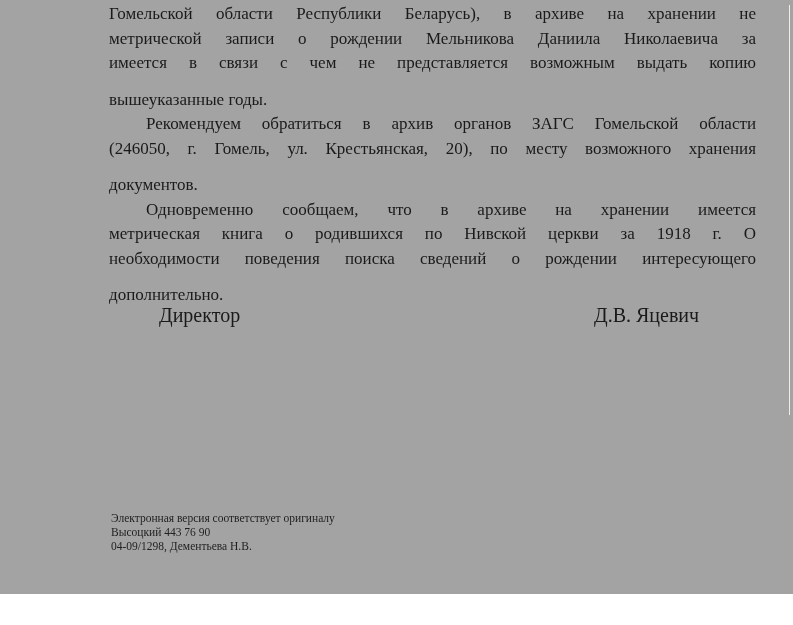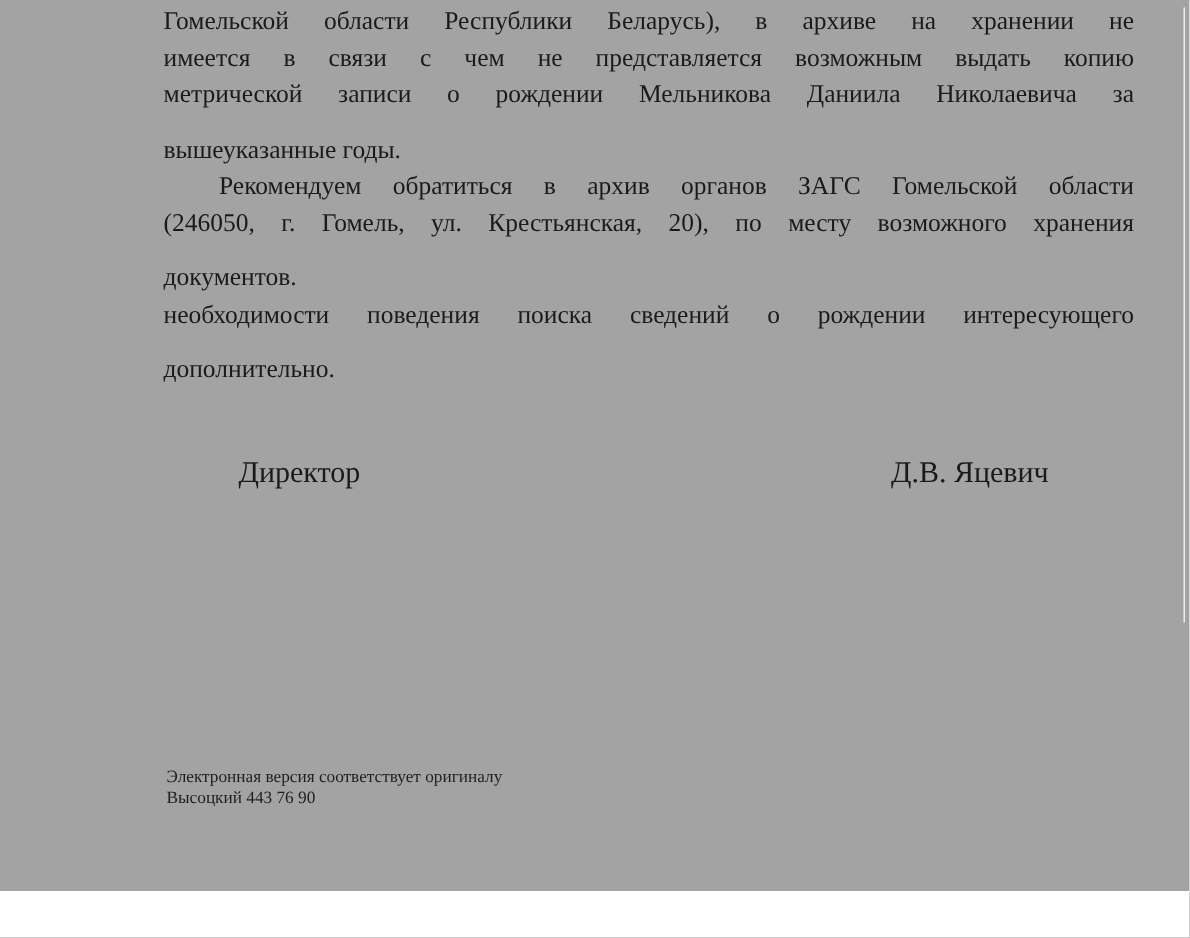--- a/index.html
+++ b/index.html
@@ -69,43 +69,46 @@
 </style>
 </head>
 <body>
 
 <div class="page">
 
   <div class="body-text">
 
     <div>
       <div class="line">Гомельской области Республики Беларусь), в архиве на хранении не</div>
+      <div class="line">метрической записи о рождении Мельникова Даниила Николаевича за</div>
       <div class="line">имеется в связи с чем не представляется возможным выдать копию</div>
-      <div class="line">метрической записи о рождении Мельникова Даниила Николаевича за</div>
       <div class="line last">вышеуказанные годы.</div>
     </div>
 
     <div>
       <div class="line indent">Рекомендуем обратиться в архив органов ЗАГС Гомельской области</div>
       <div class="line">(246050, г. Гомель, ул. Крестьянская, 20), по месту возможного хранения</div>
       <div class="line last">документов.</div>
     </div>
 
     <div>
+      <div class="line indent">Одновременно сообщаем, что в архиве на хранении имеется</div>
+      <div class="line">метрическая книга о родившихся по Нивской церкви за 1918 г. О</div>
       <div class="line">необходимости поведения поиска сведений о рождении интересующего</div>
       <div class="line last">дополнительно.</div>
     </div>
 
   </div>
 
   <div class="signature">
     <span class="sig-role">Директор</span>
     <span class="sig-name">Д.В. Яцевич</span>
   </div>
 
   <div class="footer">
     <div>Электронная версия соответствует оригиналу</div>
     <div>Высоцкий 443 76 90</div>
+    <div>04-09/1298, Дементьева Н.В.</div>
   </div>
 
   <div class="edge-line"></div>
 
 </div>
 
 </body></html>

